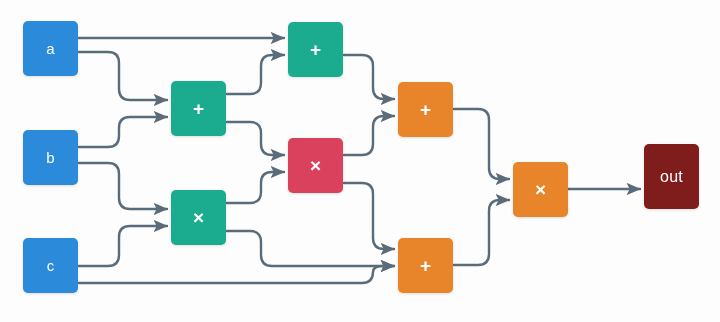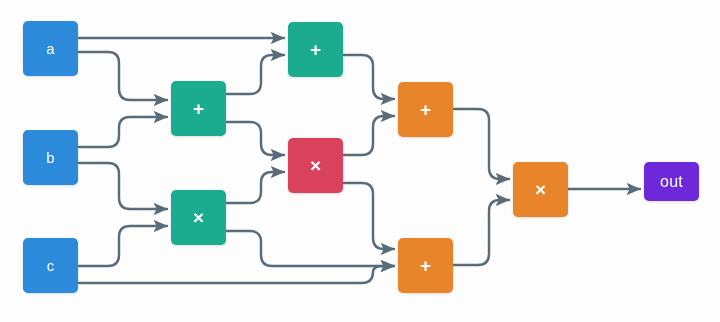--- a/index.html
+++ b/index.html
@@ -112,18 +112,18 @@
       </div>
       <div class="node" style="left: 398px; top: 82px; width: 55px; height: 55px; background: rgb(232, 132, 42); border-radius: 5px;">
         <span class="node-label label-op">+</span>
       </div>
       <div class="node" style="left: 398px; top: 238px; width: 55px; height: 55px; background: rgb(232, 132, 42); border-radius: 5px;">
         <span class="node-label label-op">+</span>
       </div>
       <div class="node" style="left: 513px; top: 162px; width: 55px; height: 55px; background: rgb(232, 132, 42); border-radius: 5px;">
         <span class="node-label label-op">×</span>
       </div>
-      <div class="node" style="left: 644px; top: 162px; width: 55px; height: 39px; background: #6d28d9; border-radius: 5px;">
+      <div class="node" style="left: 644px; top: 144px; width: 55px; height: 65px; background: #7f1d1d; border-radius: 5px;">
         <span class="node-label label-out">out</span>
       </div>
     </div>
 
 </div>
 
 </body></html>

